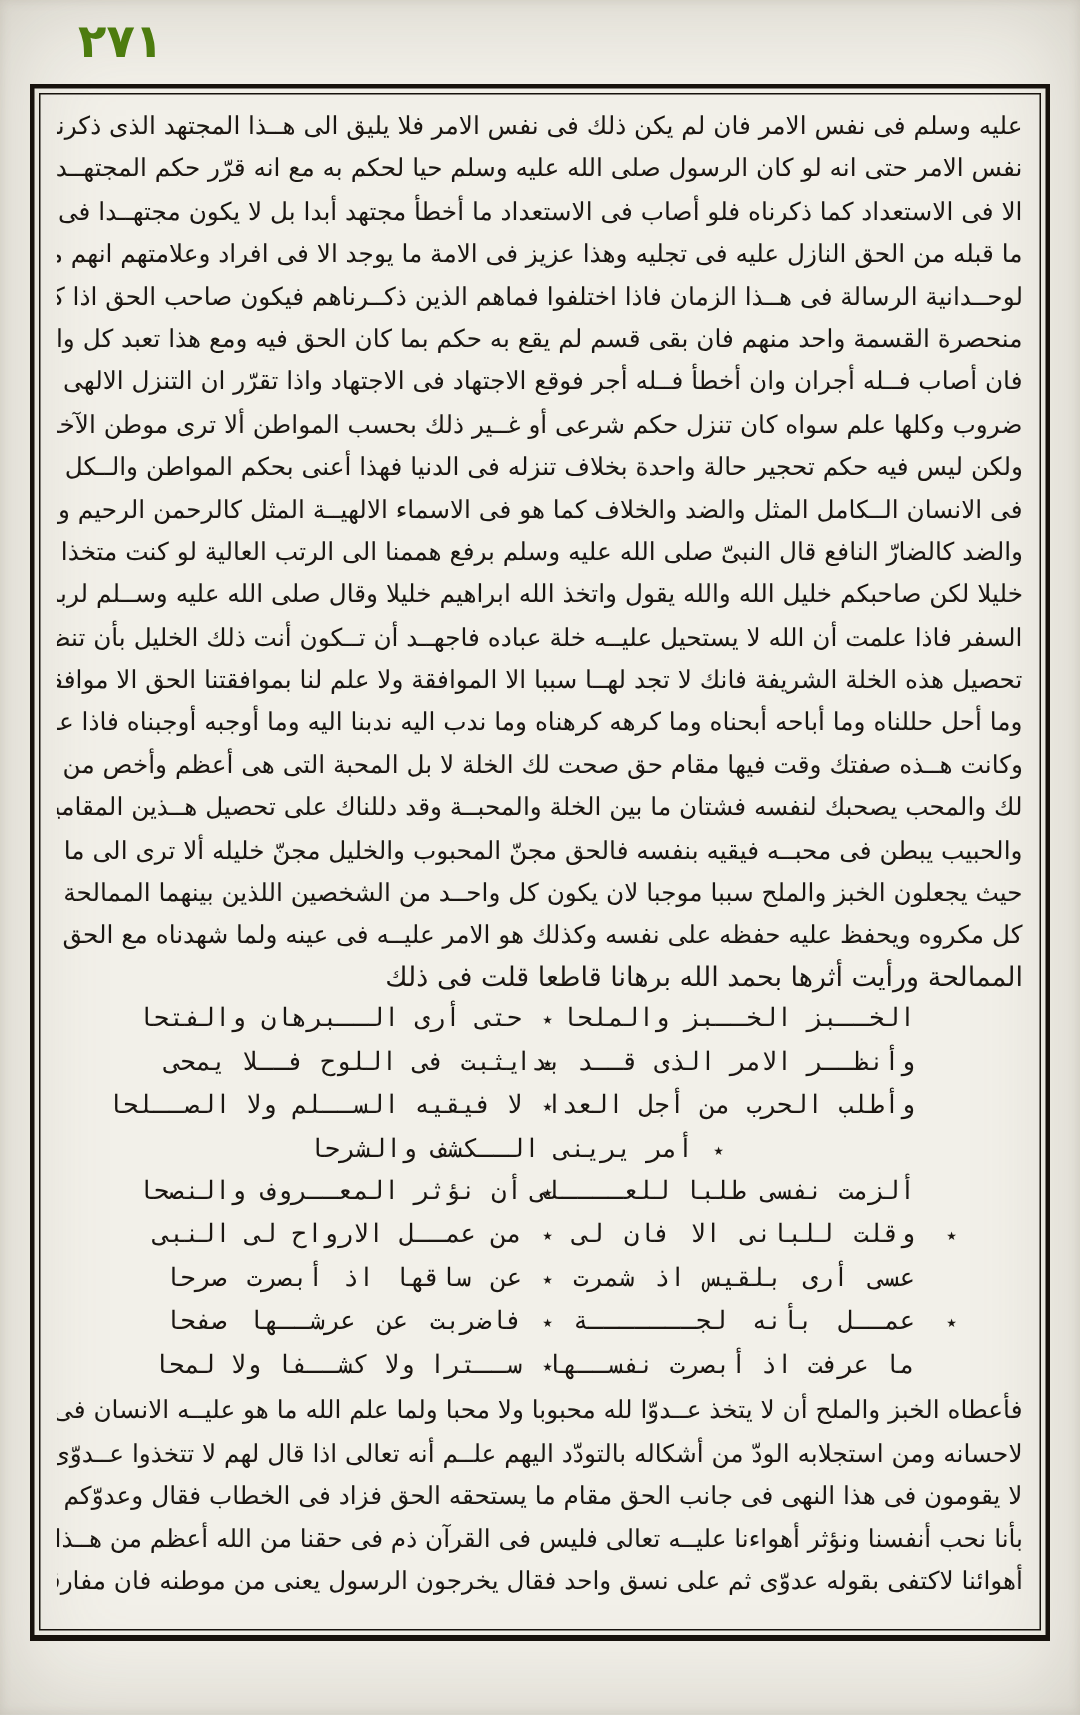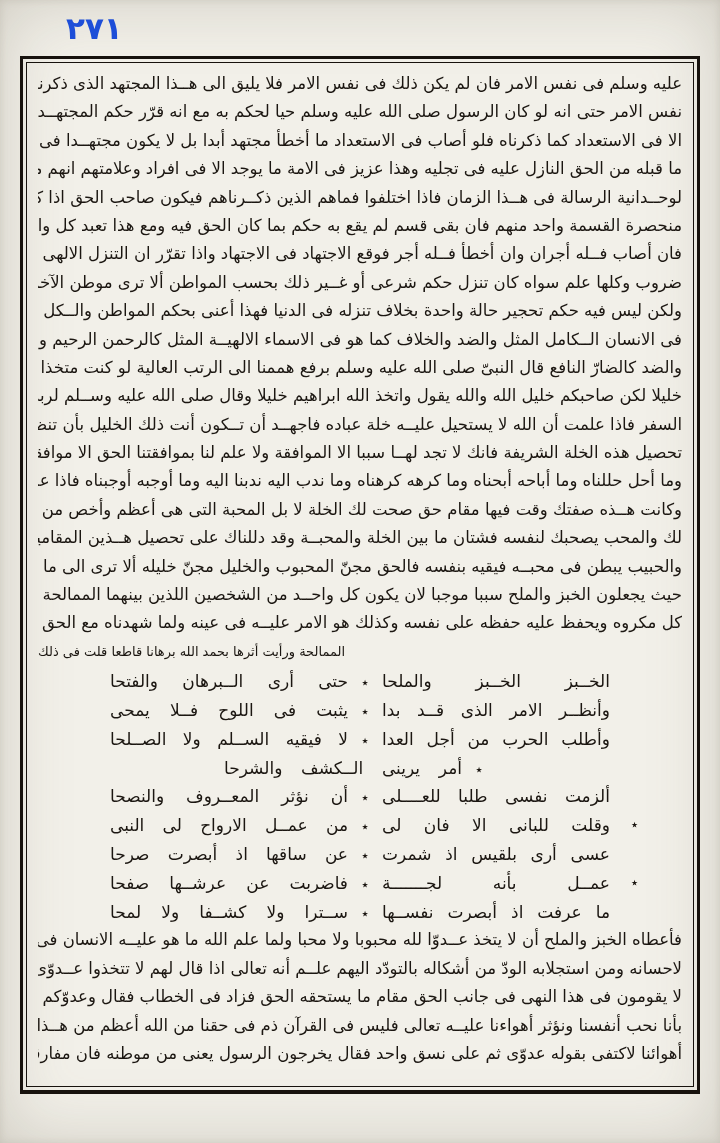--- a/index.html
+++ b/index.html
@@ -12,25 +12,25 @@
     height: 1143px;
     background: #f2f0e9;
     box-shadow: inset 0 0 70px rgba(120,112,95,.28), inset 0 0 8px rgba(120,112,95,.18);
     overflow: hidden;
     color: #1b1611;
   }
 
   .page-number {
     position: absolute;
     top: 10px;
-    left: 66px;
+    left: 52px;
     font-size: 31px;
     font-weight: bold;
     letter-spacing: 1px;
-    color: #1d4ed8;
+    color: #4d7c0f;
   }
 
   .frame {
     position: absolute;
     left: 20px;
     top: 56px;
     width: 680px;
     height: 1038px;
     border: 3px solid #17120d;
     border-bottom-width: 4px;
@@ -51,41 +51,42 @@
     font-size: 16.5px;
     text-align: justify;
     text-align-last: justify;
     white-space: nowrap;
     overflow: hidden;
   }
 
   .closing-line {
     height: 28.4px;
     line-height: 28.4px;
-    font-size: 13px;
-    text-align: left;
+    font-size: 18px;
+    text-align: right;
   }
 
   .poem { width: 512px; margin: 1px auto 0 auto; direction: rtl; }
   .verse-row {
     position: relative;
     height: 28.8px;
     line-height: 28.8px;
     font-size: 17px;
     display: flex;
     justify-content: center;
     align-items: baseline;
   }
   .hemistich {
     display: inline-block;
     line-height: 28.8px;
     white-space: nowrap;
     text-align: justify;
     text-align-last: justify;
     overflow: visible;
+    font-family: Liberation Mono, monospace;
   }
   .hemistich.right { width: 228px; }
   .hemistich.left  { width: 238px; }
   .mid-star {
     display: inline-block;
     width: 34px;
     text-align: center;
     font-size: 13px;
     flex: 0 0 34px;
   }

